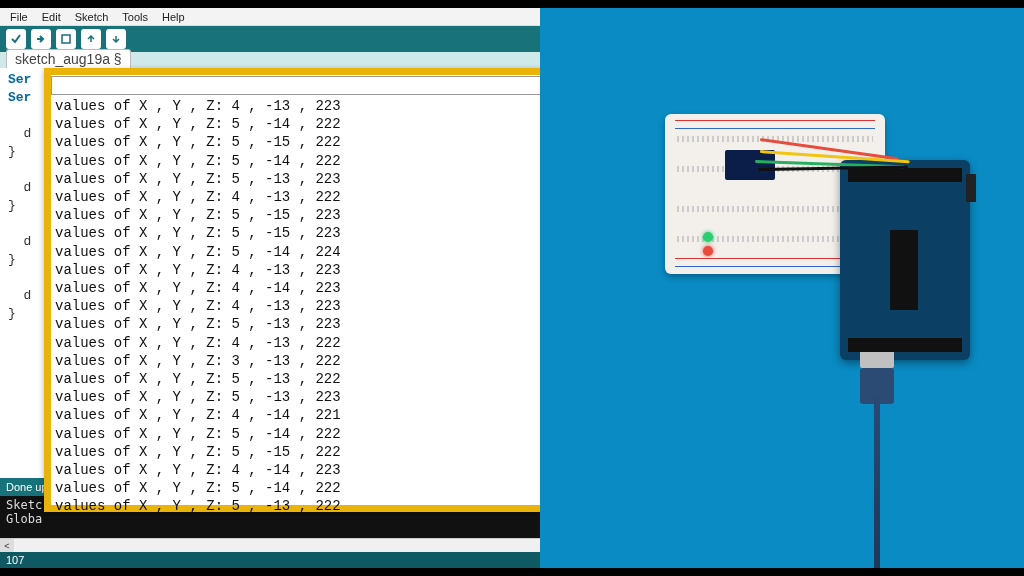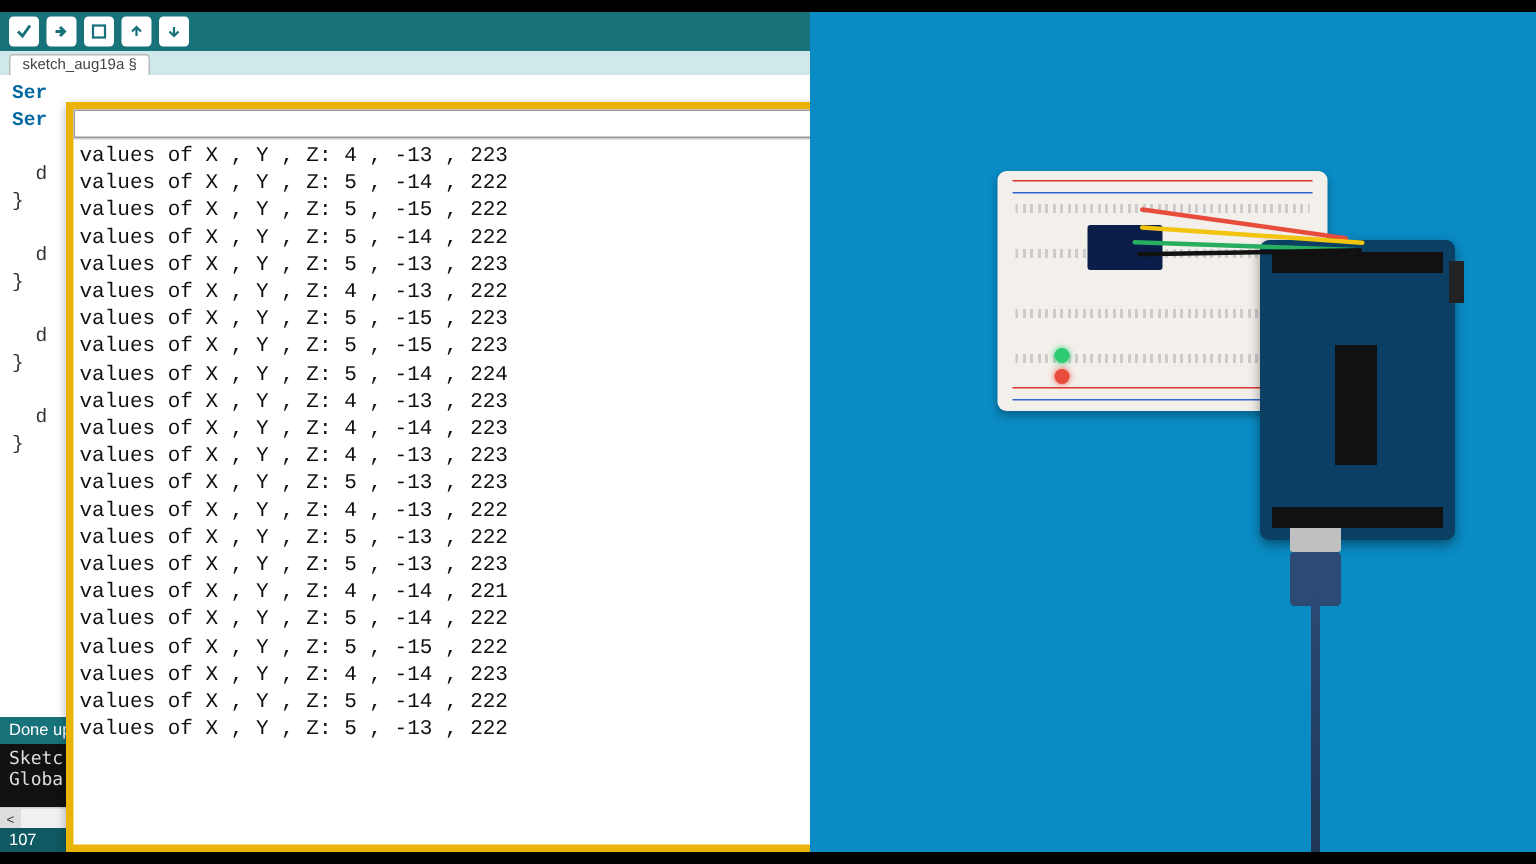--- a/index.html
+++ b/index.html
@@ -9,33 +9,33 @@
   .topbar { top: 0; }
   .bottombar { bottom: 0; }
 
   .ide { position: absolute; top: 8px; left: 0; width: 540px; height: 560px; background: #fff; display: flex; flex-direction: column; }
   .menubar { height: 18px; background: #f3f3f3; display: flex; align-items: center; font-size: 11px; color: #222; gap: 2px; padding-left: 4px; border-bottom: 1px solid #ddd; }
   .menubar span { padding: 0 6px; cursor: default; }
   .toolbar { height: 26px; background: #17727a; display: flex; align-items: center; gap: 5px; padding: 0 6px; }
   .tbtn { width: 20px; height: 20px; border-radius: 3px; background: #fff; display: flex; align-items: center; justify-content: center; }
   .tbtn svg { width: 12px; height: 12px; }
   .tabbar { height: 16px; background: #cfe8ea; display: flex; align-items: flex-end; }
-  .tab { background: #fff; border: 1px solid #bbb; border-bottom: none; font-size: 10px; padding: 1px 8px; margin-left: 6px; color: #444; border-radius: 3px 3px 0 0; }
+  .tab { background: #fff; border: 1px solid #bbb; border-bottom: none; font-size: 14px; padding: 1px 8px; margin-left: 6px; color: #444; border-radius: 3px 3px 0 0; }
   .editor { position: relative; flex: 1; background: #fff; font-family: "Courier New", monospace; font-size: 13px; color: #333; padding: 4px 8px; overflow: hidden; }
   .editor .line { height: 18px; white-space: pre; }
   .kw-orange { color: #0369a1; font-weight: bold; }
   .kw-olive  { color: #6b6b00; margin-left: 46px; }
 
   .statusbar { height: 18px; background: #17727a; color: #fff; font-size: 11px; display: flex; align-items: center; padding-left: 6px; }
   .console   { height: 42px; background: #111; color: #ddd; font-family: monospace; font-size: 12px; padding: 2px 6px; line-height: 14px; overflow: hidden; }
   .hscroll   { height: 14px; background: #f0f0f0; border-top: 1px solid #ccc; display: flex; align-items: center; }
   .hscroll .lbtn { width: 14px; height: 14px; background: #ddd; display:flex; align-items:center; justify-content:center; font-size:9px; color:#333;}
   .linecount { height: 16px; background: #0f5a62; color: #fff; font-size: 11px; padding: 0 6px; display:flex; align-items:center; }
 
-  .serial { position: absolute; top: 68px; left: 44px; width: 538px; height: 500px; background: #fff; border: 5px solid #eab308; box-shadow: 0 2px 6px rgba(0,0,0,.3); }
+  .serial { position: absolute; top: 68px; left: 44px; width: 538px; height: 444px; background: #fff; border: 7px solid #eab308; box-shadow: 0 2px 6px rgba(0,0,0,.3); }
   .serial-input { height: 20px; border-bottom: 1px solid #ccc; }
   .serial-input input { width: 100%; height: 100%; border: 1px solid #999; font-size: 12px; padding: 0 3px; }
   .serial-body { font-family: "Courier New", monospace; font-size: 14px; line-height: 18.2px; padding: 2px 4px; color: #111; }
   .serial-body div { white-space: pre; }
 
   .hw { position: absolute; top: 8px; left: 540px; width: 484px; height: 560px; background: #0a8bc4; overflow: hidden; }
   .breadboard { position: absolute; top: 106px; left: 125px; width: 220px; height: 160px; background: #f3f0eb; border-radius: 6px; box-shadow: 0 3px 6px rgba(0,0,0,.3); }
   .bb-strip { position: absolute; left: 12px; right: 12px; height: 6px; background: repeating-linear-gradient(90deg,#ccc 0 2px, transparent 2px 5px); }
   .bb-rail-red { position:absolute; left:10px; right:10px; height:1px; background:#d33; }
   .bb-rail-blue{ position:absolute; left:10px; right:10px; height:1px; background:#36c; }
@@ -55,20 +55,27 @@
   .wire { position:absolute; height:3px; border-radius:2px; transform-origin:left center; }
 </style>
 </head>
 <body>
 
 <div class="screen">
   <div class="topbar"></div>
   <div class="bottombar"></div>
 
   <div class="ide">
+    <div class="menubar">
+      <span>File</span>
+      <span>Edit</span>
+      <span>Sketch</span>
+      <span>Tools</span>
+      <span>Help</span>
+    </div>
 
     <div class="toolbar">
       <div class="tbtn">
           <svg viewBox="0 0 12 12">
             <path d="M2 6l3 3 5-7" stroke="#17727a" stroke-width="2" fill="none"></path>
           </svg>
         </div>
       <div class="tbtn">
           <svg viewBox="0 0 12 12">
             <path d="M2 6h6M5 3l3 3-3 3" stroke="#17727a" stroke-width="2" fill="none"></path>
@@ -137,20 +144,21 @@
         <div>values of X , Y , Z: 5 , -13 , 223</div>
         <div>values of X , Y , Z: 4 , -13 , 222</div>
         <div>values of X , Y , Z: 5 , -15 , 223</div>
         <div>values of X , Y , Z: 5 , -15 , 223</div>
         <div>values of X , Y , Z: 5 , -14 , 224</div>
         <div>values of X , Y , Z: 4 , -13 , 223</div>
         <div>values of X , Y , Z: 4 , -14 , 223</div>
         <div>values of X , Y , Z: 4 , -13 , 223</div>
         <div>values of X , Y , Z: 5 , -13 , 223</div>
         <div>values of X , Y , Z: 4 , -13 , 222</div>
+        <div>values of X , Y , Z: 3 , -13 , 222</div>
         <div>values of X , Y , Z: 5 , -13 , 222</div>
         <div>values of X , Y , Z: 5 , -13 , 223</div>
         <div>values of X , Y , Z: 4 , -14 , 221</div>
         <div>values of X , Y , Z: 5 , -14 , 222</div>
         <div>values of X , Y , Z: 5 , -15 , 222</div>
         <div>values of X , Y , Z: 4 , -14 , 223</div>
         <div>values of X , Y , Z: 5 , -14 , 222</div>
         <div>values of X , Y , Z: 5 , -13 , 222</div>
       </div>
   </div>

